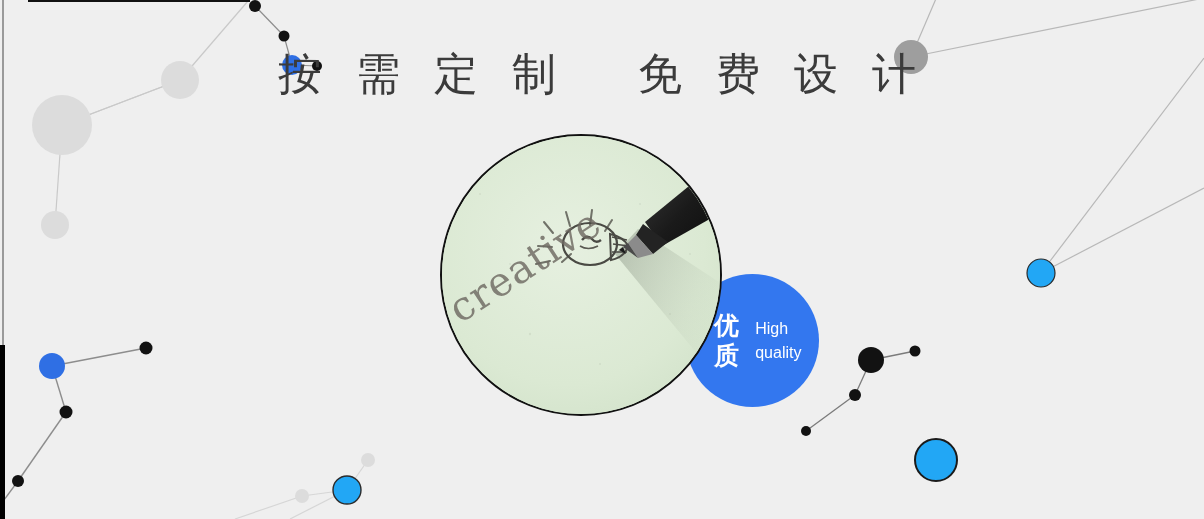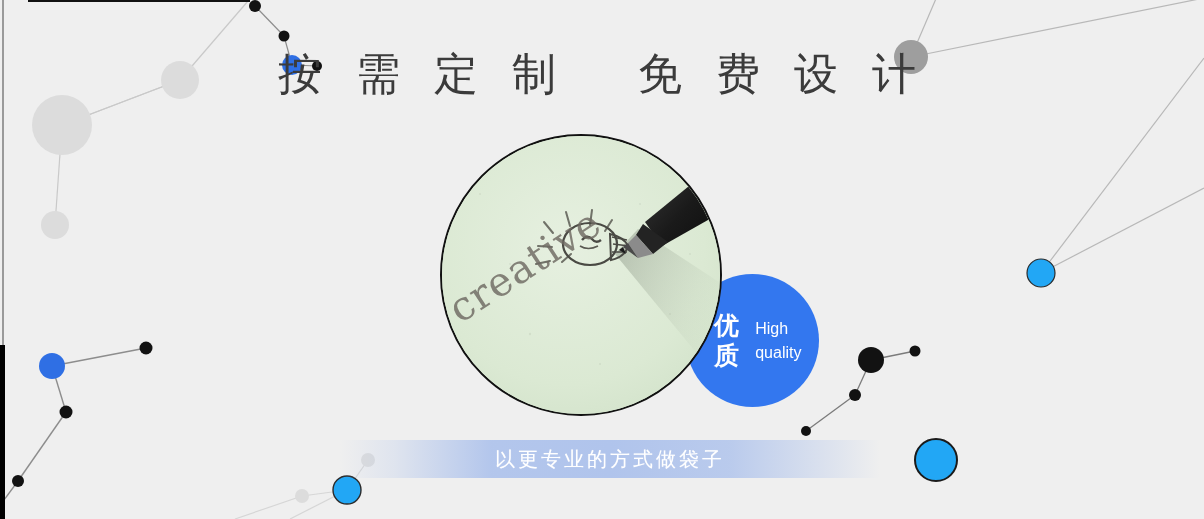--- a/index.html
+++ b/index.html
@@ -238,17 +238,14 @@
       </g>
     </svg>
   </div>
 
 
   <div class="bubble-quality">
     <span class="cn">优质</span>
     <span class="en">High quality</span>
   </div>
 
-  <div class="tagline-bar">
-    <span class="txt">以更专业的方式做袋子</span>
-  </div>
 
 </div>
 
 </body></html>

